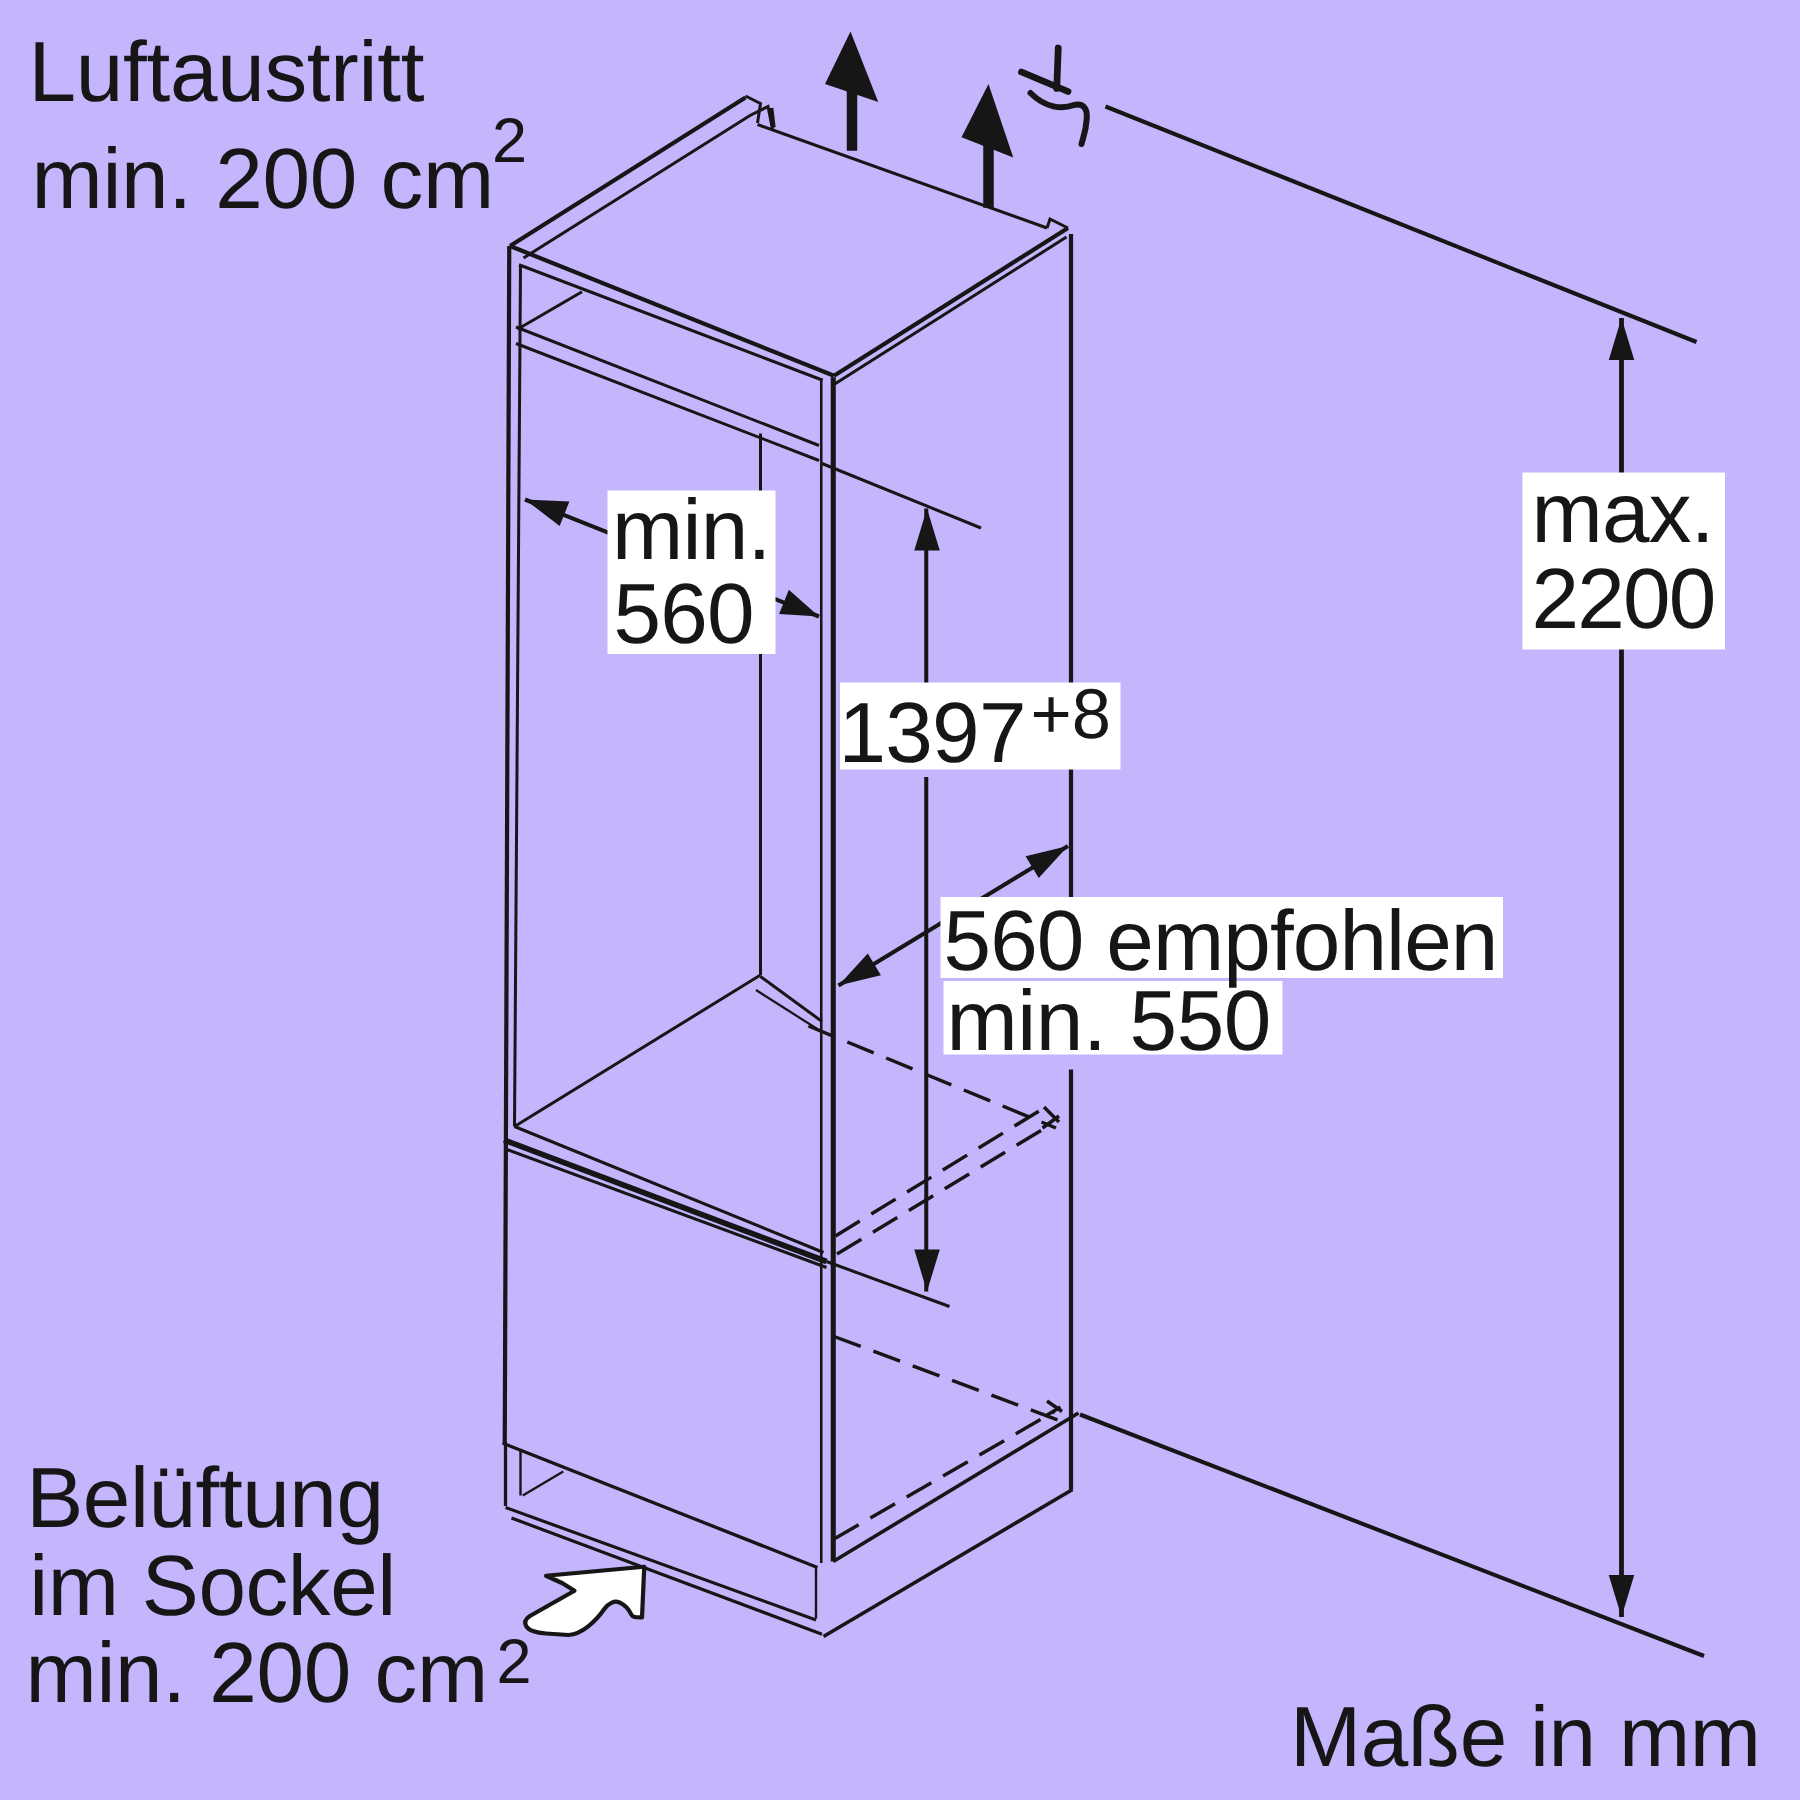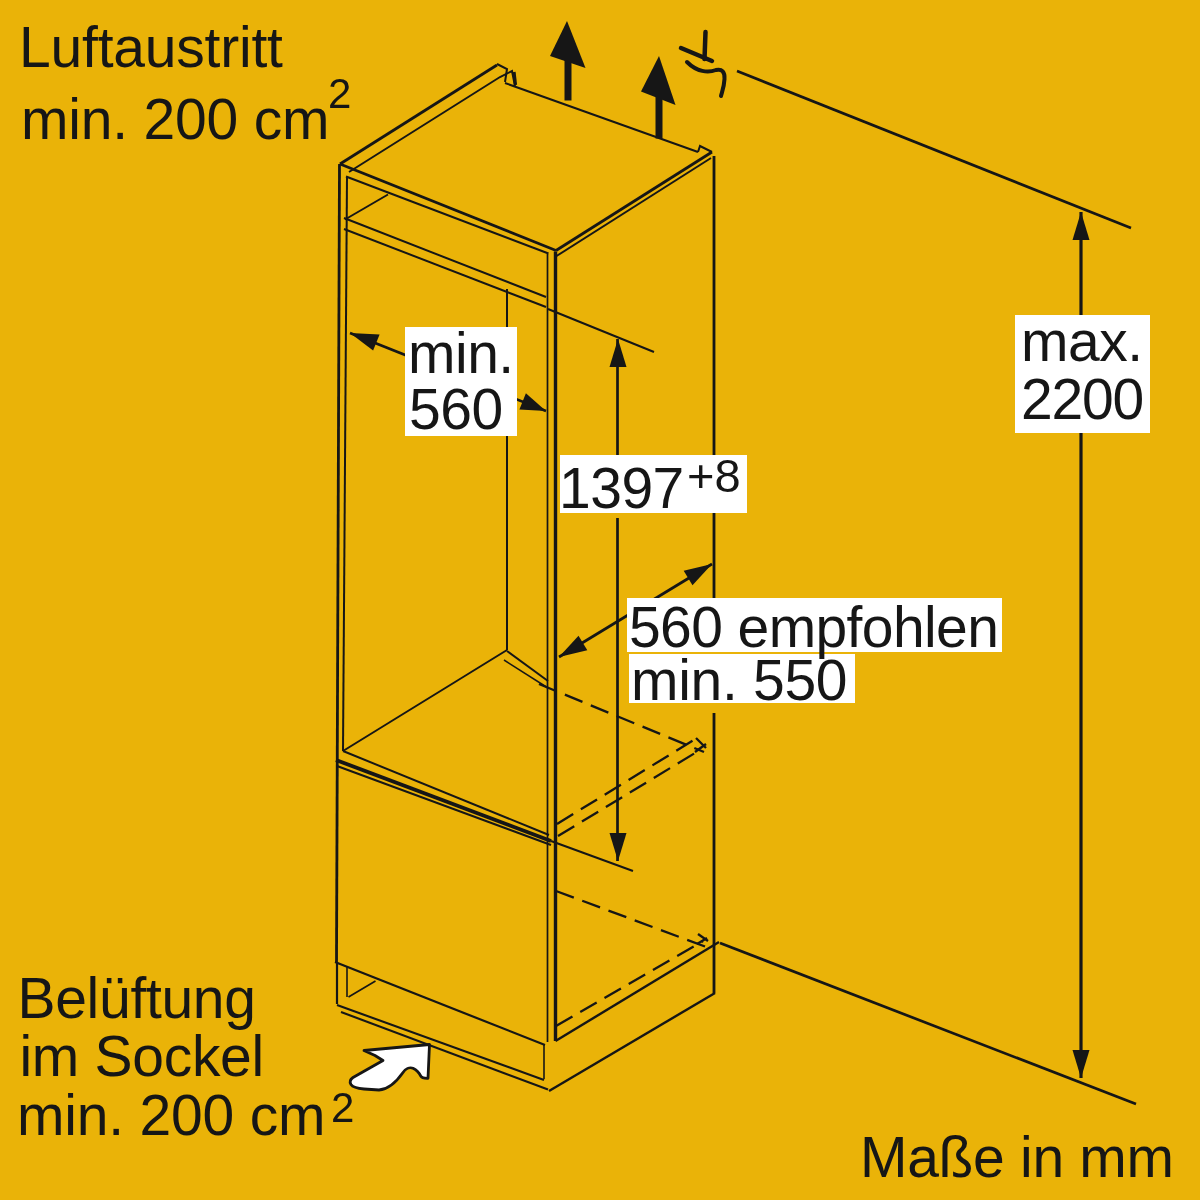--- a/index.html
+++ b/index.html
@@ -1,16 +1,16 @@
 <!DOCTYPE html>
 <html><head>
 <meta charset="utf-8">
 <style>
   html,body{margin:0;padding:0;background:#ffffff;}
-  #page{width:1200px;height:1200px;position:relative;background:#eab308;overflow:hidden;}
+  #page{width:1200px;height:1200px;position:relative;background:#c4b5fd;overflow:hidden;}
   svg{position:absolute;top:0;left:0;}
   text{font-family:"Liberation Sans",sans-serif;fill:#161616;}
 </style>
 </head>
 <body>
 <div id="page">
 <svg width="1200" height="1200" viewBox="0 0 1200 1200">
   <g stroke="#161616" fill="none" stroke-linecap="butt">
 
     <line x1="340" y1="164" x2="497" y2="65" stroke-width="2.8"></line>

